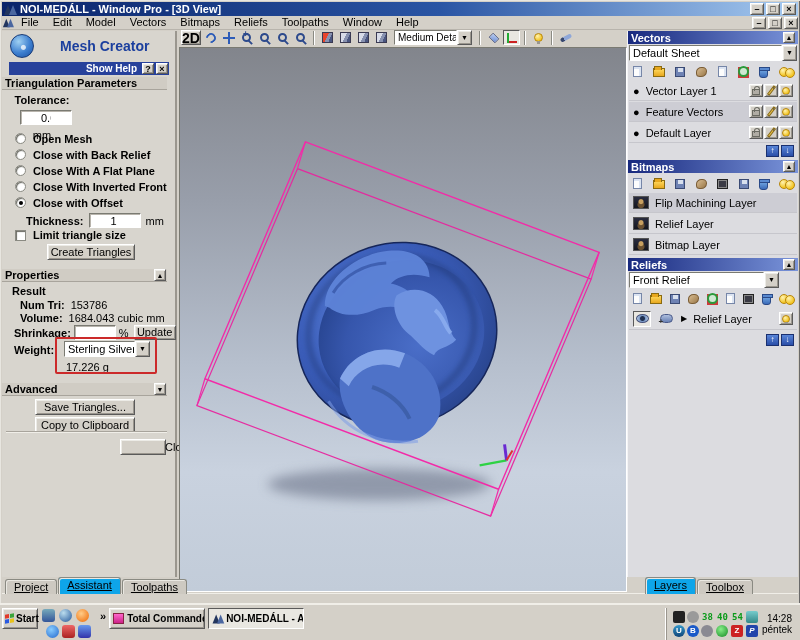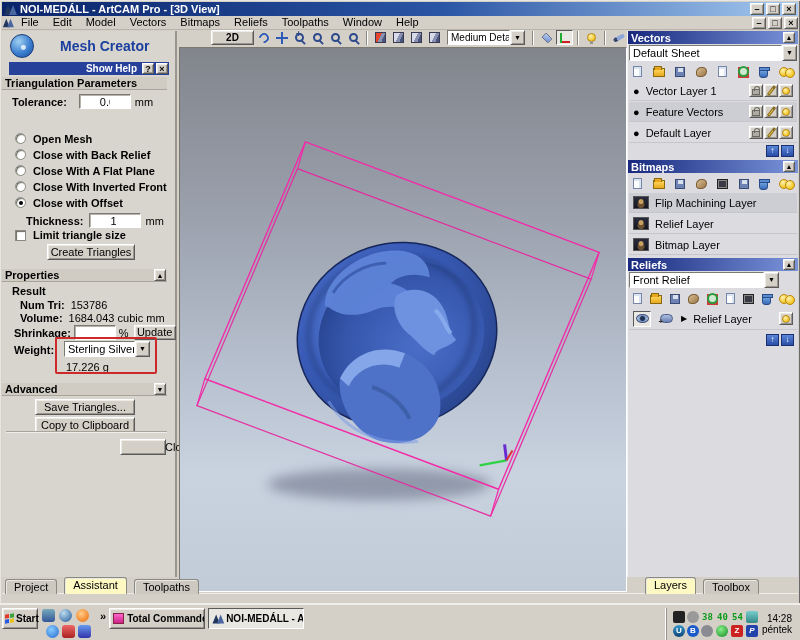--- a/index.html
+++ b/index.html
@@ -54,29 +54,29 @@
   .radio-row.checked .radio:after { content:""; position:absolute; left:3px; top:3px; width:4px; height:4px; border-radius:50%; background:#000; }
   .radio-row .rlabel { font-weight:bold; }
   .checkbox { width:11px; height:11px; background:#fff; border:1px solid #8a8a82; box-shadow:inset 1px 1px 1px #6a6a62; flex:0 0 auto; }
   .pushbtn { font-family:"Liberation Sans",sans-serif; font-size:11px; text-align:center; }
   .red-annot { position:absolute; border:2px solid #cc2a2a; border-radius:2px; pointer-events:none; }
   .dd { display:flex; align-items:center; height:16px; }
   .dd .dd-text { flex:1; background:#fff; border:1px solid; border-color:#7a7a72 #fff #fff #7a7a72; height:16px; line-height:14px; padding:0 3px; overflow:hidden; white-space:nowrap; }
   .dd .dd-btn { width:15px; height:16px; font-size:7px; line-height:14px; text-align:center; }
 
   
-  .tabstrip { position:absolute; bottom:46px; height:17px; display:flex; align-items:flex-end; gap:7px; z-index:5; }
+  .tabstrip { position:absolute; bottom:46px; height:17px; display:flex; align-items:flex-end; gap:1px; z-index:5;text-decoration:underline; }
   .tab { height:15px; line-height:14px; padding:0 8px; background:#cdc9c1; border:1px solid #8a8a82; border-bottom:none;
     border-radius:3px 3px 0 0; box-shadow:inset 1px 1px 0 #eae8e2; }
-  .tab.active { height:17px; background:#fef9c3; font-weight:normal; }
+  .tab.active { height:17px; background:#0ea5e9; font-weight:normal; }
 
   
   .vp-toolbar { position:absolute; left:179px; top:29px; width:448px; height:17px; display:flex; align-items:center; gap:1px; padding-left:2px; }
   .tbtn { width:17px; height:15px; display:flex; align-items:center; justify-content:center; position:relative; }
-  .tbtn.txt { width:43px; font-weight:bold; font-size:10px;margin-left:30px; }
+  .tbtn.txt { width:20px; font-weight:bold; font-size:14px; }
   .viewport { position:absolute; left:179px; top:47px; width:448px; height:545px;
     border:1px solid #7a7a72; border-right-color:#fff; border-bottom-color:#fff;
     background:linear-gradient(180deg,#82858c 0%, #989eaa 28%, #b6bfcd 58%, #c9d2df 78%, #c2ccd9 100%); }
   .viewport svg { display:block; width:100%; height:100%; }
 
   
   .g-rot { width:10px; height:10px; border:2px solid #2d5cb8; border-radius:50%; border-left-color:transparent; transform:rotate(-40deg); }
   .g-pan { width:12px; height:12px; position:relative; }
   .g-pan:before { content:""; position:absolute; left:0; top:5px; width:12px; height:2px; background:#2d5cb8; }
   .g-pan:after  { content:""; position:absolute; left:5px; top:0; width:2px; height:12px; background:#2d5cb8; }
@@ -157,21 +157,21 @@
   .trayicons { display:grid; grid-template-rows:13px 13px; grid-auto-flow:column; gap:1px 2px; align-items:center; }
   .ti { width:12px; height:12px; border-radius:2px; font-size:8px; font-weight:bold; color:#fff; text-align:center; line-height:12px; }
   .ti.num { background:transparent; color:#0a9a1a; font-family:"DejaVu Sans Mono",monospace; font-size:9px; width:13px; }
   .clock { text-align:right; line-height:11px; font-size:10px; padding-right:2px; }
 </style>
 </head>
 <body>
 
 <div class="titlebar">
   <span class="applogo"></span>
-  <span>NOI-MEDÁLL - ArtCAM Pro - [3D View]</span>
+  <span>NOI-MEDÁLL - Window Pro - [3D View]</span>
   <span class="btns">
     <span class="winbtn raised">–</span>
     <span class="winbtn raised">□</span>
     <span class="winbtn raised">×</span>
   </span>
 </div>
 
 <div class="menubar">
   <span class="applogo" style="transform:scale(.85);"></span>
   <span class="mitem">File</span>
@@ -198,21 +198,21 @@
   <div class="helpbar">
     <span class="hlabel">Show Help</span>
     <span class="minibtn raised">?</span>
     <span class="minibtn raised">×</span>
   </div>
 
   <div class="sect-hd" style="top:46px;">
     <span>Triangulation Parameters</span>
   </div>
 
-  <div class="frow" style="top:63px; left:10px; gap:4px;">
+  <div class="frow" style="top:63px; left:10px; gap:4px;flex-direction:column;">
     <span class="flabel">Tolerance:</span>
     <input class="tinput sunken" style="width: 52px; margin-left: 8px;" value="0.01">
     <span>mm</span>
   </div>
 
   <div class="radio-row" style="top:101px;">
     <span class="radio"></span>
     <span class="rlabel">Open Mesh</span>
   </div>
   <div class="radio-row" style="top:117px;">

